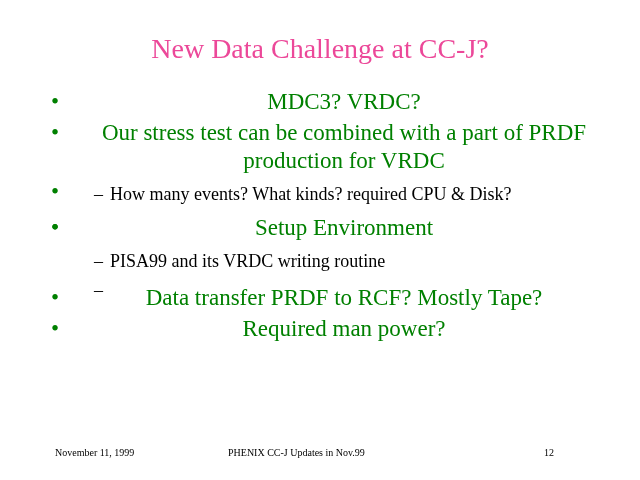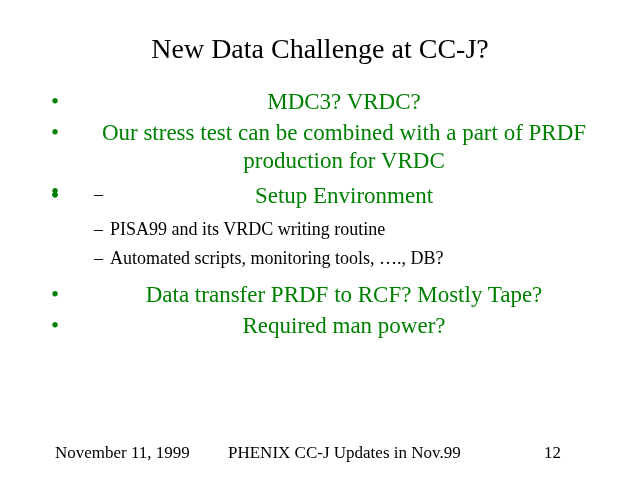--- a/index.html
+++ b/index.html
@@ -18,21 +18,21 @@
     -webkit-font-smoothing: none;
   }
 
   
   #slide-title {
     position: absolute;
     left: 0;
     top: 32px;
     width: 640px;
     text-align: center;
-    color: #000000;
+    color: #ec4899;
     font-size: 28px;
     line-height: 34px;
     font-family: "Liberation Serif", "DejaVu Serif", serif;
     white-space: nowrap;
   }
 
   
   #body {
     position: absolute;
     left: 0;
@@ -88,21 +88,21 @@
   .gap-top-md { margin-top: 10px; }
 
   
   #footer {
     position: absolute;
     left: 0;
     top: 444px;
     width: 640px;
     height: 20px;
     color: #000000;
-    font-size: 17px;
+    font-size: 10px;
     line-height: 16px;
   }
   #footer-date {
     position: absolute;
     left: 55px;
     top: 1px;
     white-space: nowrap;
   }
   #footer-center {
     position: absolute;
@@ -135,39 +135,39 @@
       <span class="mark">•</span>
       <span class="txt">Our stress test can be combined with a part of PRDF production for VRDC</span>
     </div>
 
     <div class="bullet-l1">
       <span class="mark">•</span>
     </div>
 
     <div class="bullet-l2 gap-top-sm">
       <span class="mark">–</span>
+      <span class="txt">How many events? What kinds? required CPU &amp; Disk?</span>
     </div>
 
     <div class="bullet-l1 gap-top-sm">
       <span class="mark">•</span>
     </div>
 
     <div class="bullet-l1">
       <span class="mark">•</span>
       <span class="txt">Setup Environment</span>
     </div>
 
     <div class="bullet-l2 gap-top-sm">
       <span class="mark">–</span>
       <span class="txt">PISA99 and its VRDC writing routine</span>
     </div>
 
     <div class="bullet-l2">
       <span class="mark">–</span>
-      <span class="txt">Automated scripts, monitoring tools, …., DB?</span>
     </div>
 
     <div class="bullet-l1 gap-top-md">
       <span class="mark">•</span>
       <span class="txt">Data transfer PRDF to RCF? Mostly Tape?</span>
     </div>
 
     <div class="bullet-l1">
       <span class="mark">•</span>
       <span class="txt">Required man power?</span>

